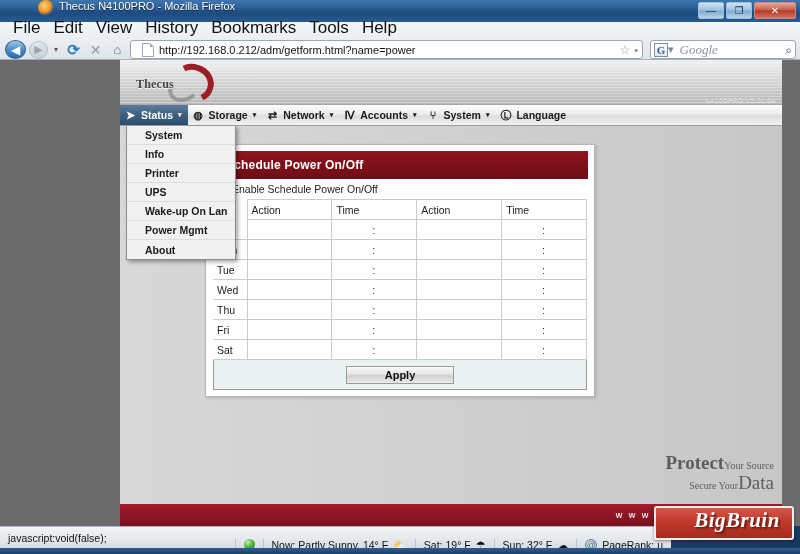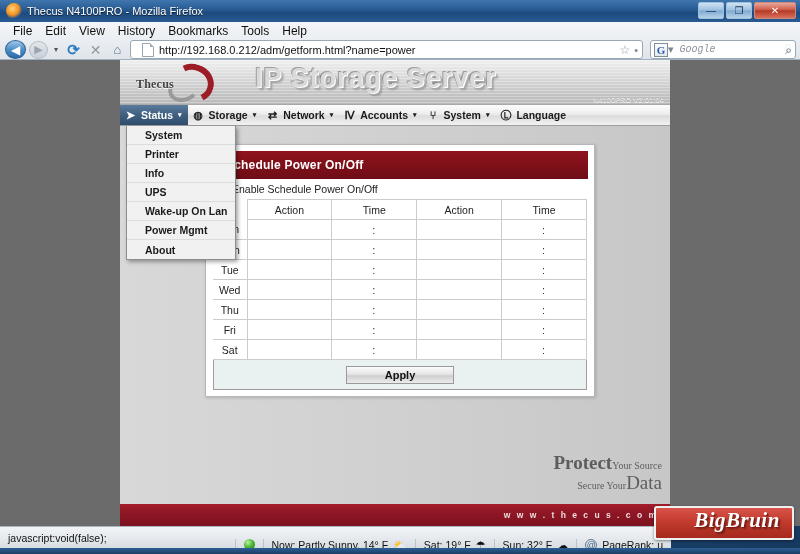--- a/index.html
+++ b/index.html
@@ -17,21 +17,21 @@
   
   #window {
     position: absolute;
     left: 0; top: 0;
     width: 800px; height: 554px;
   }
   .titlebar {
     position: absolute; left: 0; top: 0;
     width: 800px; height: 22px;
     background: linear-gradient(to bottom, #3f76ad 0%, #2d6098 35%, #1d4b80 60%, #2a5b92 100%);
-    display: flex; align-items: center;
+    display: flex;  padding-left: 32px;
   }
   .titlebar-ico {
     width: 16px; height: 16px; margin-left: 6px; margin-right: 5px;
     border-radius: 50%;
     background: radial-gradient(circle at 40% 35%, #ffd27a 0%, #f29221 45%, #1d4f8f 72%, #14386b 100%);
     flex: none;
     position: relative;
   }
   .titlebar-txt {
     color: #fff;
@@ -61,24 +61,24 @@
 
   
   .chrome {
     position: absolute; left: 0; top: 22px;
     width: 800px; height: 38px;
     background: linear-gradient(to bottom, #f4f6f8 0%, #e9edf1 55%, #dfe4ea 100%);
     border-bottom: 1px solid #9fb0c0;
   }
   .menubar {
     height: 17px;
-    display: flex; align-items: center;
+    display: flex; align-items: flex-end;
     padding-left: 7px;
     gap: 0px;
-    font-size: 12px; color: #111;
+    font-size: 17px; color: #111;
   }
   .menubar span {
     padding: 1px 7px 1px 6px;
     white-space: nowrap;
   }
   .navbar {
     height: 21px;
     display: flex; align-items: center;
     padding: 0 4px 0 5px;
     gap: 3px;
@@ -145,42 +145,42 @@
   }
   .g-ico {
     width: 14px; height: 14px; flex: none;
     border: 1px solid #7f8d99;
     background: linear-gradient(to bottom,#fbfcfd,#e4e9ee);
     color: #2a5db0; font-size: 11px; font-weight: bold;
     display: flex; align-items: center; justify-content: center;
     font-family: "Liberation Serif", serif;
   }
   .search-ph {
-    flex: 1 1 auto; font-size: 10px; color: #8c939a;
+    flex: 1 1 auto; font-size: 13px; color: #8c939a;
     font-style: italic; margin-left: 6px;
-    font-family: Liberation Mono, monospace;
+    font-family: Liberation Serif, serif;
   }
   .search-mag { color: #4a5a66; font-size: 12px; }
   .chrome-spinner {
     position: absolute; right: 5px; top: 18px;
     width: 14px; height: 14px;
     color: #c3ccd4; font-size: 12px; line-height: 14px;
     text-align: center;
   }
 
   
   #viewport {
     position: absolute; left: 0; top: 60px;
     width: 800px; height: 466px;
     background: #6b6b6b;
     overflow: hidden;
   }
   #page {
     position: absolute; left: 120px; top: 0;
-    width: 550px; height: 466px;
+    width: 662px; height: 466px;
     background: linear-gradient(to right, #d6d6d6 0%, #cfcfcf 40%, #c9c9c9 100%);
   }
   
   .tc-header {
     position: relative;
     height: 45px;
     background:
       repeating-linear-gradient(to bottom, rgba(255,255,255,.30) 0px, rgba(255,255,255,.30) 1px, rgba(0,0,0,0) 1px, rgba(0,0,0,0) 3px),
       linear-gradient(to bottom, #efefef 0%, #dcdcdc 35%, #c5c5c5 75%, #b9b9b9 100%);
     border-bottom: 1px solid #a8a8a8;
@@ -325,21 +325,21 @@
     border-collapse: collapse;
     font-size: 10.5px;
     color: #222;
     table-layout: fixed;
   }
   table.sched th, table.sched td {
     border: 1px solid #ccc;
     height: 20px;
     padding: 0 4px;
     font-weight: normal;
-    text-align: center;
+    text-align: left;
     background: #fff;
   }
   table.sched th { background: #fff; }
   table.sched .daycol { width: 34px; border-left: none; border-top: none; }
   table.sched thead .daycol { border: none; background: transparent; }
   table.sched td.timecell {
     text-align: center;
   }
   .colon { color: #333; font-size: 11px; letter-spacing: 1px; }
   .apply-bar {
@@ -513,21 +513,20 @@
 
   <div id="viewport">
     <div id="page">
 
       <div class="tc-header">
         <div class="tc-logo">
           <div class="swoosh"></div>
           <div class="swoosh2"></div>
           <div class="word">Thecus</div>
         </div>
-        <div class="tc-title">IP Storage Server</div>
         <div class="tc-ver">N4100PRO V2.01.04</div>
       </div>
 
       <div class="tc-nav">
         <div class="navitem active">
           <span class="ic">➤</span>
           <span>Status</span>
           <span class="caret">▾</span>
         </div>
         <div class="navitem">
@@ -550,22 +549,22 @@
           <span>System</span>
           <span class="caret">▾</span>
         </div>
         <div class="navitem">
           <span class="ic">Ⓛ</span>
           <span>Language</span>
         </div>
 
         <div class="tc-menu">
           <div class="tc-menu-item">System</div>
+          <div class="tc-menu-item">Info</div>
           <div class="tc-menu-item">Printer</div>
-          <div class="tc-menu-item">Info</div>
           <div class="tc-menu-item">UPS</div>
           <div class="tc-menu-item">Wake-up On Lan</div>
           <div class="tc-menu-item">Power Mgmt</div>
           <div class="tc-menu-item">About</div>
         </div>
       </div>
 
       <div class="tc-body">
         <div class="panel">
           <div class="panel-title">Schedule Power On/Off</div>

